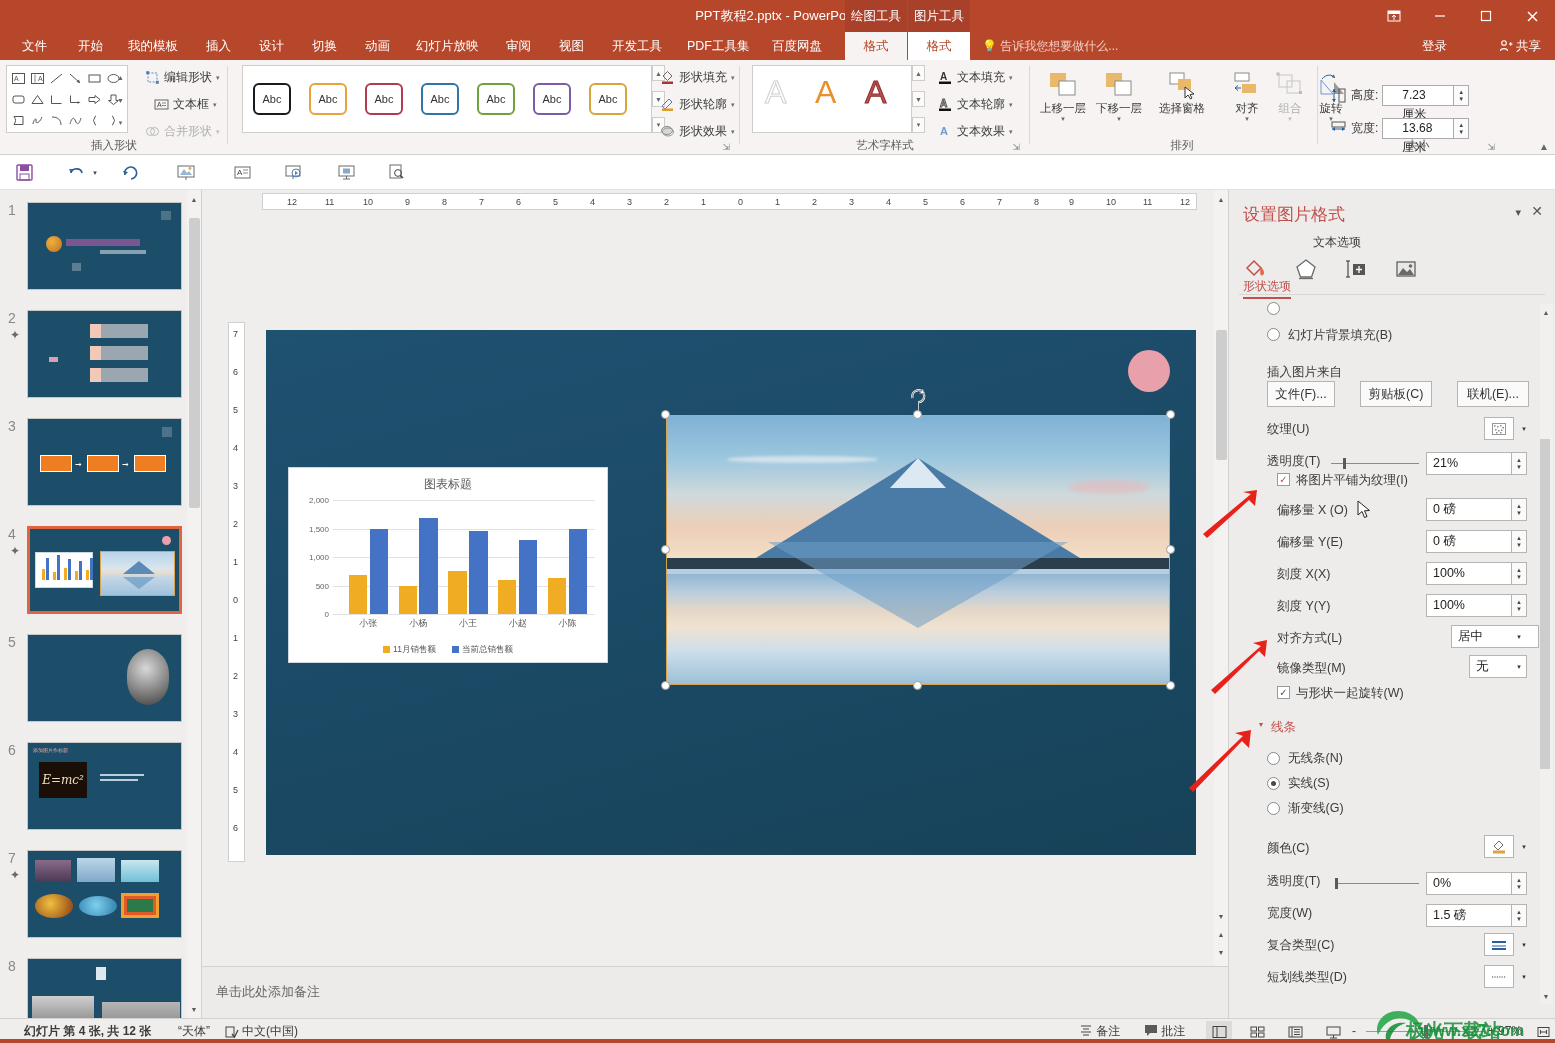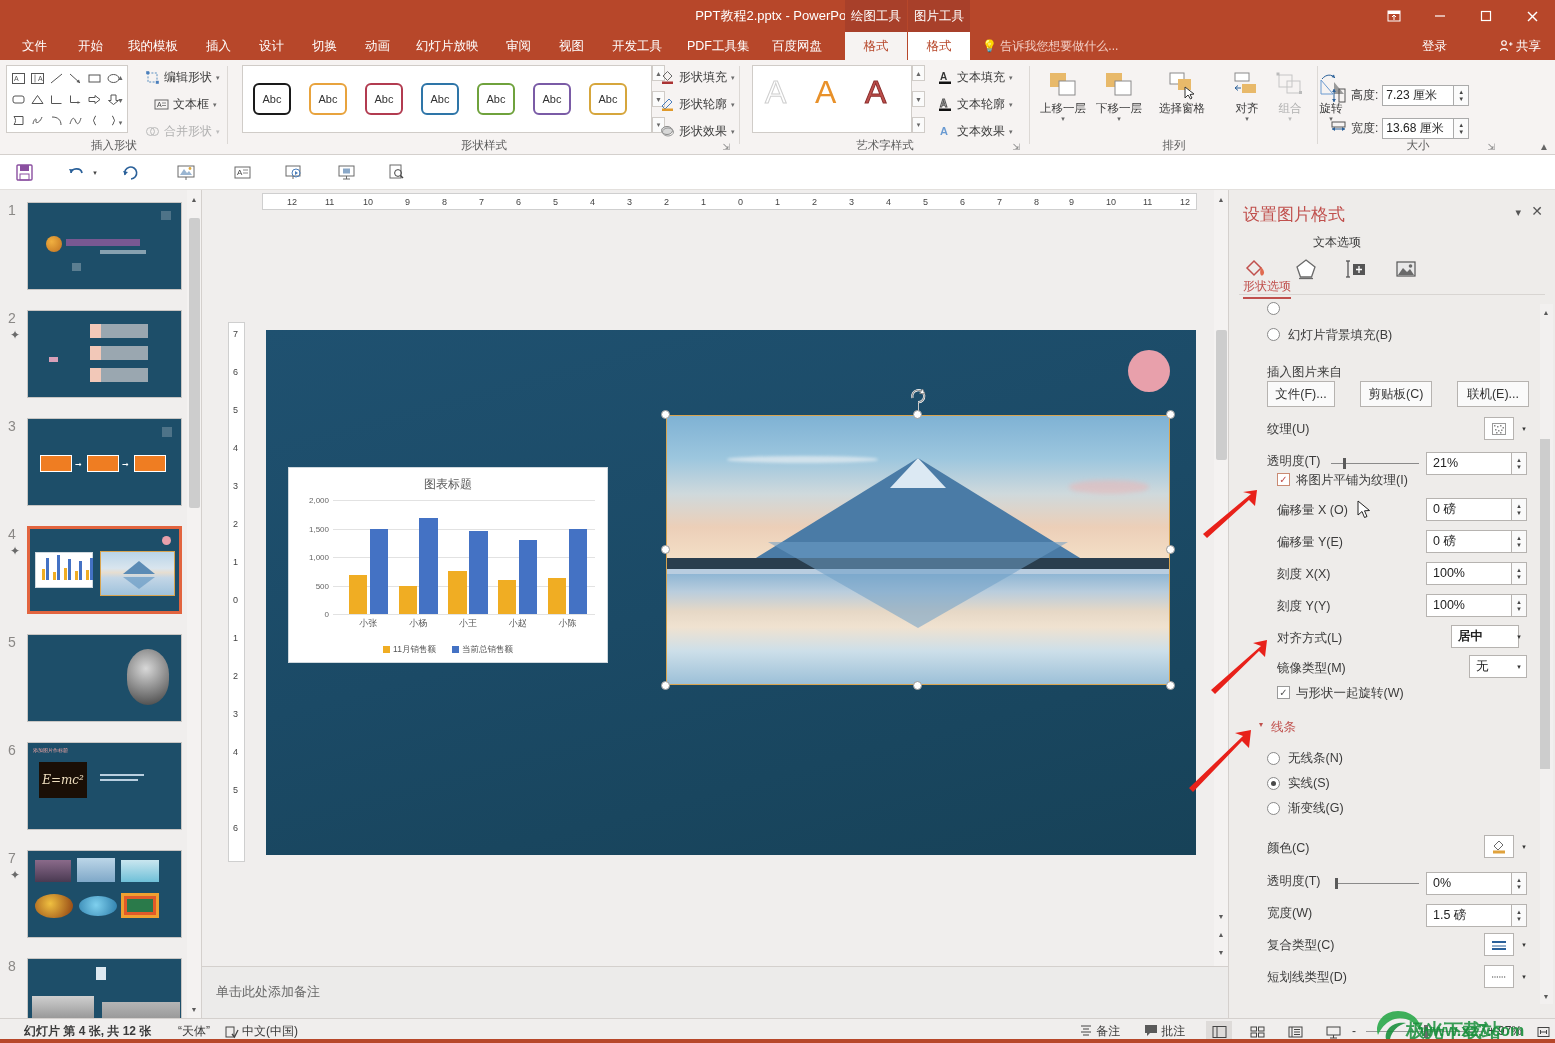--- a/index.html
+++ b/index.html
@@ -87,21 +87,21 @@
 
   
   .bigbtn { position: absolute; width: 56px; text-align: center; font-size: 11.5px; color: #3b3b3b; }
   .bigbtn .ic { height: 34px; display: flex; align-items: flex-end; justify-content: center; }
   .bigbtn .lb { line-height: 13px; margin-top: 2px; }
   .bigbtn.disabled { color: #b0b0b0; }
 
   
   .sizerow { position: absolute; display: flex; align-items: center; gap: 4px; font-size: 12px; color: #3b3b3b; margin-top: 13px; }
   .sizefield { width: 72px; height: 21px; border: 1px solid #ababab; background: #fff;
-    font-size: 12px; color: #222; padding: 0 3px; line-height: 19px; }
+    font-size: 12px; color: #222; padding: 0 19px; line-height: 19px; }
   .spin { width: 15px; height: 21px; border: 1px solid #ababab; border-left: none; background: #fbfbfb;
     display: flex; flex-direction: column; align-items: center; justify-content: center; font-size: 6px; color: #444; line-height: 7px; }
   .ribbon-collapse { position: absolute; right: 6px; bottom: 3px; font-size: 10px; color: #666; }
 
   
   .qat { position: absolute; left: 0; top: 155px; width: 1555px; height: 35px; background: #fff;
          border-bottom: 1px solid #e3e0dd; }
   .qbtn { position: absolute; top: 4px; width: 28px; height: 27px; display: flex; align-items: center; justify-content: center; }
 
   
@@ -460,21 +460,20 @@
       </div>
       <div class="rb-item" style="left:432px; top:63px;">
         <svg width="15" height="15" viewBox="0 0 15 15">
             <ellipse cx="7" cy="6.5" rx="5.5" ry="4" fill="#d8d8d8" stroke="#8a8a8a"></ellipse>
             <ellipse cx="8" cy="8" rx="5.5" ry="4" fill="none" stroke="#999"></ellipse>
           </svg>
         <span>形状效果</span>
         <span class="caretd">▾</span>
       </div>
 
-      <div class="grp-label" style="left:0; width:512px;">形状样式</div>
       <div class="dlg-launcher" style="right:10px;">⇲</div>
       <div class="grp-sep" style="left:511px;"></div>
     </div>
 
     <div class="grp" style="left:740px; width:290px;">
       <div class="stylegal" style="left:12px; top:5px; width:160px; height:68px;">
         <div style="position:absolute; left:12px; top:8px; font-size:32px; color:#fff; -webkit-text-stroke:1px #cfcfcf;">A</div>
         <div style="position:absolute; left:62px; top:8px; font-size:32px; color:#e8912a;">A</div>
         <div style="position:absolute; left:112px; top:8px; font-size:32px; color:#c0504d; -webkit-text-stroke:1px #8a2f2d;">A</div>
       </div>
@@ -573,21 +572,21 @@
               <path d="M7 24 L7 10 L19 24 Z" fill="none" stroke="#6a9ad0"></path>
               <path d="M20 24 L20 12 L30 24 Z" fill="#9a9a9a"></path>
               <path d="M8 9 C12 4 18 4 21 8" stroke="#2a6099" fill="none"></path>
               <path d="M21 8 L17.5 7 L20 4.5 Z" fill="#2a6099"></path>
             </svg>
         </div>
         <div class="lb">旋转</div>
         <div style="font-size:7px;color:#666;">▾</div>
       </div>
 
-      <div class="grp-label" style="left:0; width:288px;">排列</div>
+      <div class="grp-label" style="left:8px; width:288px;">排列</div>
       <div class="grp-sep" style="left:287px;"></div>
     </div>
 
     <div class="grp" style="left:1318px; width:237px;">
       <div class="sizerow" style="left:12px; top:12px;">
         <svg width="17" height="17" viewBox="0 0 17 17">
             <line x1="4" y1="2" x2="4" y2="15" stroke="#2a6099"></line>
             <path d="M4 2 L2 5 L6 5 Z" fill="#2a6099"></path>
             <path d="M4 15 L2 12 L6 12 Z" fill="#2a6099"></path>
             <rect x="9" y="2" width="6" height="13" fill="none" stroke="#555"></rect>
@@ -1065,21 +1064,21 @@
         </div>
 
       <div class="row" style="left:48px; top:298px;">刻度 Y(Y)</div>
       <div class="numfield" style="left:197px; top:294px;">100%</div>
       <div class="numspin" style="left:283px; top:294px;">
           <span>▲</span>
           <span>▼</span>
         </div>
 
       <div class="row" style="left:48px; top:330px;">对齐方式(L)</div>
-      <div class="selbox" style="left:222px; top:325px; width:68px;font-weight:bold;">居中</div>
+      <div class="selbox" style="left:222px; top:325px; width:88px;">居中</div>
       <div class="selarrow" style="left:282px; top:325px;">▾</div>
 
       <div class="row" style="left:48px; top:360px;">镜像类型(M)</div>
       <div class="selbox" style="left:240px; top:355px; width:58px;">无</div>
       <div class="selarrow" style="left:282px; top:355px;">▾</div>
 
       <div class="chk grey" style="left:48px; top:386px;">✓</div>
       <div class="row" style="left:67px; top:385px;">与形状一起旋转(W)</div>
 
       <div class="sectionhead" style="left:42px; top:419px;">线条</div>

